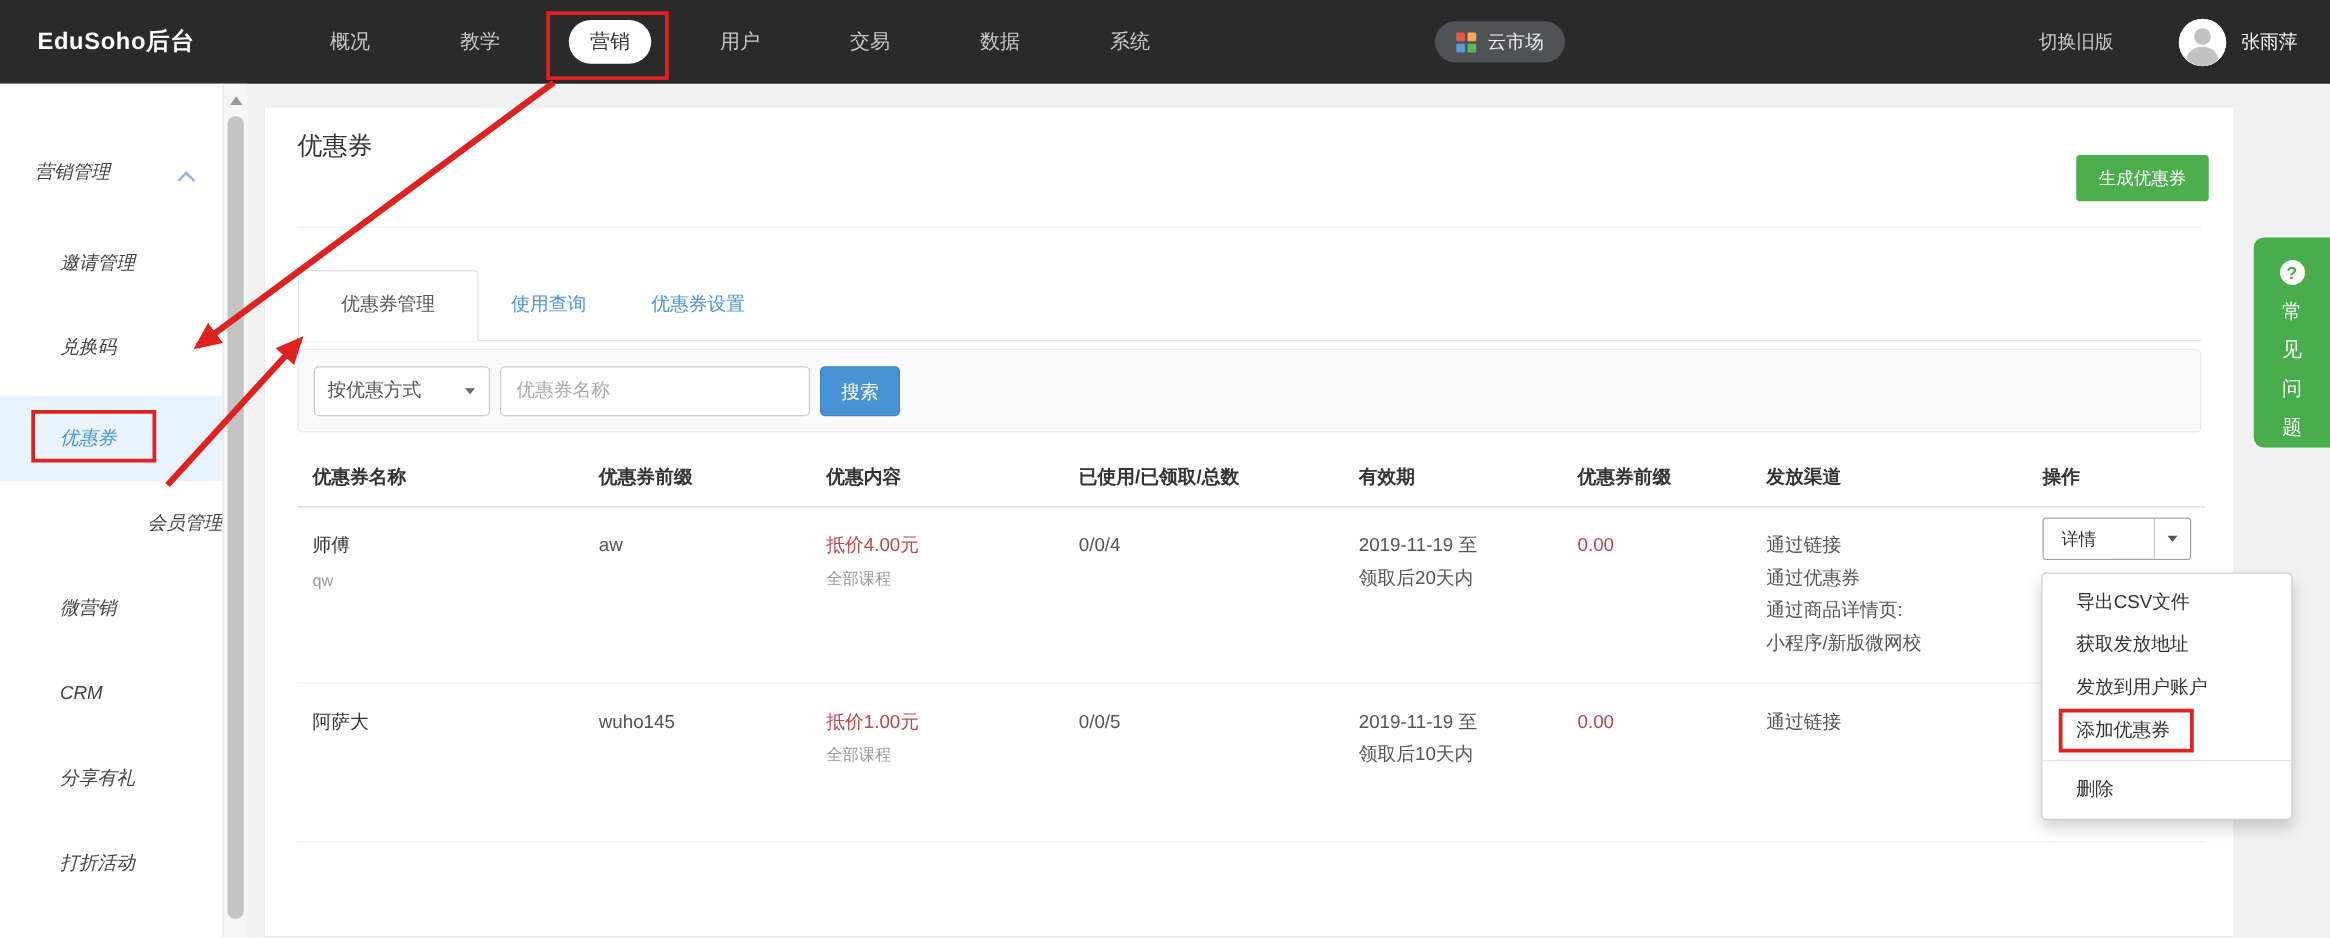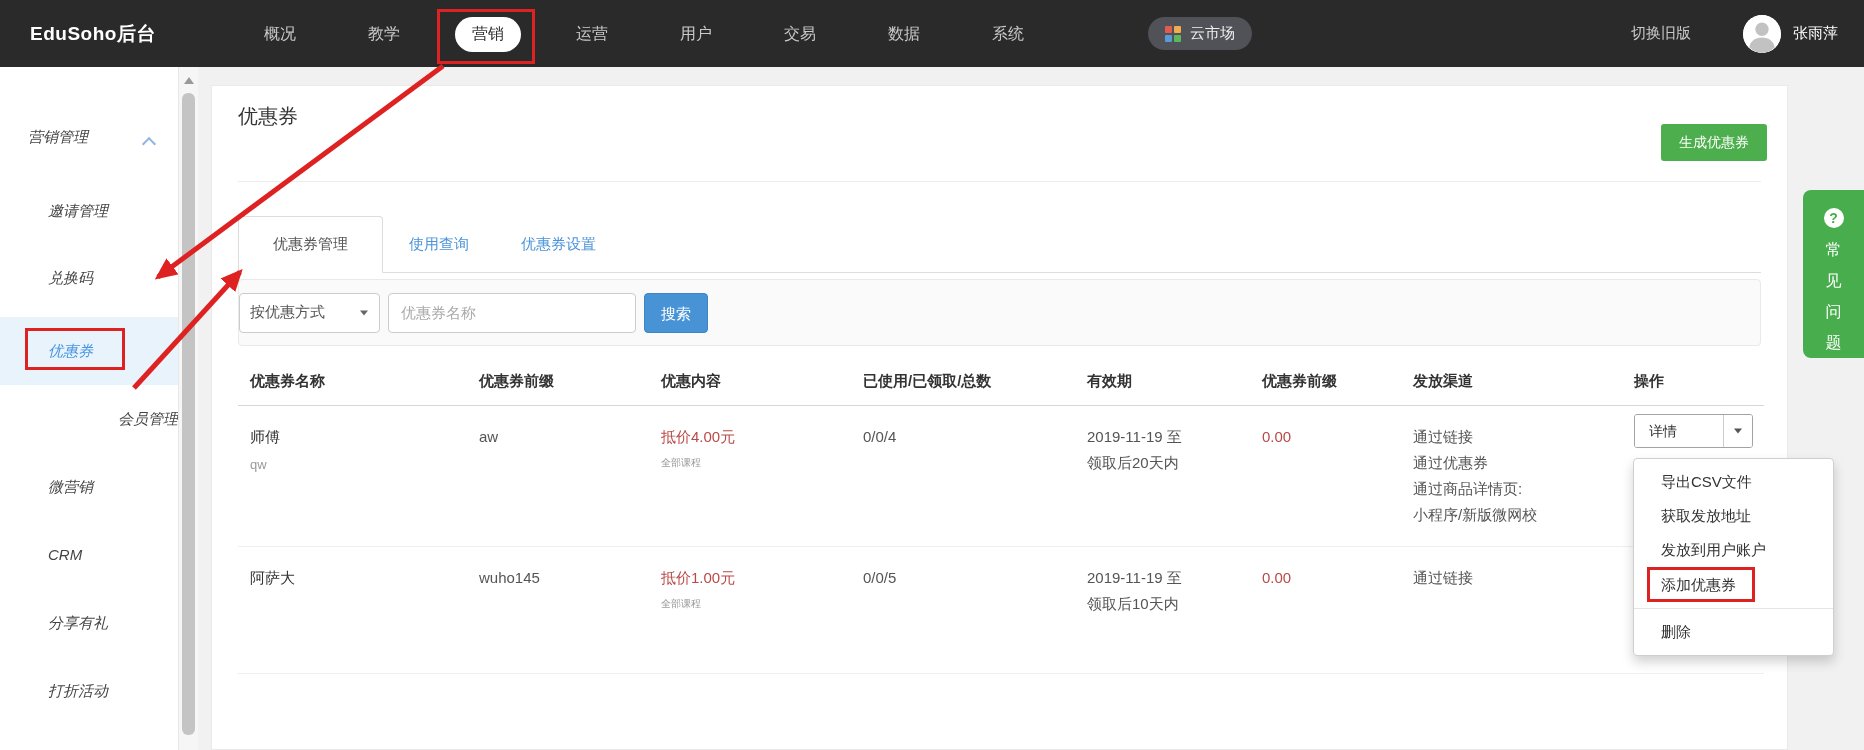--- a/index.html
+++ b/index.html
@@ -38,37 +38,37 @@
 
   
   .card{position:absolute;left:211px;top:85px;width:1577px;height:665px;background:#fff;border:1px solid #eaeaea;box-sizing:border-box;}
   .page-title{position:absolute;left:26px;top:17px;font-size:20px;color:#333;}
   .btn-generate{position:absolute;right:20px;top:38px;height:37px;line-height:37px;padding:0 18px;background:#4cae4c;border-radius:3px;color:#fff;font-size:14px;cursor:pointer;}
   .title-divider{position:absolute;left:26px;right:26px;top:95px;border-top:1px solid #ededed;}
   .tabs{position:absolute;left:26px;right:26px;top:130px;height:56px;display:flex;align-items:stretch;border-bottom:1px solid #ddd;}
   .tab{font-size:15px;cursor:pointer;}
   .tab.active{background:#fff;border:1px solid #ddd;border-bottom:1px solid #fff;margin-bottom:-1px;border-radius:4px 4px 0 0;padding:0 34px;line-height:54px;color:#555;}
   .tab.link{color:#4a94d9;padding:0 26px;line-height:55px;}
-  .filter{position:absolute;left:26px;right:26px;top:193px;height:67px;background:#fafafa;border:1px solid #e9e9e9;border-radius:4px;box-sizing:border-box;display:flex;align-items:center;gap:8px;}
+  .filter{position:absolute;left:26px;right:26px;top:193px;height:67px;background:#fafafa;border:1px solid #e9e9e9;border-radius:4px;box-sizing:border-box;display:flex;align-items:center;padding-left:12px;gap:8px;}
   .selectbox{width:141px;height:40px;background:#fff;border:1px solid #ccc;border-radius:4px;box-sizing:border-box;display:flex;align-items:center;justify-content:space-between;padding:0 10px;font-size:15px;color:#555;cursor:pointer;}
   .caret-down{width:0;height:0;border-left:5px solid transparent;border-right:5px solid transparent;border-top:6px solid #555;}
   .filter input{width:248px;height:40px;border:1px solid #ccc;border-radius:4px;box-sizing:border-box;padding:0 12px;font-size:15px;color:#555;outline:none;font-family:inherit;}
   .filter input::placeholder{color:#aaa;}
   .btn-search{height:40px;line-height:40px;padding:0 16px;background:#4793d5;border:1px solid #3f85c4;border-radius:4px;color:#fff;font-size:15px;box-sizing:border-box;cursor:pointer;text-align:right;}
 
   
   .table-wrap{position:absolute;left:26px;right:26px;top:270px;}
   table{width:100%;border-collapse:collapse;table-layout:fixed;}
   th{text-align:left;padding:16px 0 14px 12px;font-size:15px;color:#333;border-bottom:1px solid #d8d8d8;font-weight:bold;}
   td{vertical-align:top;padding:18px 0 18px 12px;font-size:15px;color:#555;line-height:26px;border-bottom:1px solid #efefef;}
   tr.data-row{height:127px;}
   .cell-name{color:#333;}
   .cell-sub{color:#9a9a9a;font-size:13px;margin-top:6px;line-height:18px;}
   .red-text{color:#b94a48;}
-  .scope{color:#9a9a9a;font-size:10px;margin-top:4px;line-height:18px;}
+  .scope{color:#9a9a9a;font-size:13px;margin-top:4px;line-height:18px;}
   .split-btn{display:inline-flex;border:1px solid #a3a3a3;border-radius:3px;overflow:hidden;margin-top:-4px;cursor:pointer;gap:32px;}
   .split-btn .main{padding:6px 14px;background:#fff;color:#333;font-size:14px;line-height:20px;}
   .split-btn .caret-part{display:flex;align-items:center;padding:0 9px;background:#fff;border-left:1px solid #ccc;}
 
   
   .action-menu{position:absolute;left:1633px;top:458px;width:201px;background:#fff;border:1px solid #cfcfcf;border-radius:4px;box-shadow:0 6px 12px rgba(0,0,0,.18);padding:6px 0;box-sizing:border-box;z-index:30;}
   .menu-item{line-height:34px;padding-left:27px;font-size:15px;color:#333;cursor:pointer;white-space:nowrap;}
   .menu-divider{height:1px;background:#e5e5e5;margin:6px 0;}
   .red-box-inline{display:inline-block;border:3px solid #de2121;line-height:29px;padding:0 16px 0 11px;margin-left:-14px;}
 
@@ -85,21 +85,20 @@
 </style>
 </head>
 <body>
 
 <div class="navbar">
   <div class="brand">EduSoho后台</div>
   <div class="nav-menu">
     <div class="nav-item"><span>概况</span></div>
     <div class="nav-item"><span>教学</span></div>
     <div class="nav-item"><span class="pill">营销</span></div>
-    <div class="nav-item"><span>运营</span></div>
     <div class="nav-item"><span>用户</span></div>
     <div class="nav-item"><span>交易</span></div>
     <div class="nav-item"><span>数据</span></div>
     <div class="nav-item"><span>系统</span></div>
   </div>
   <div class="cloud-btn">
     <span class="grid-icon">
         <i class="gi-tl"></i>
         <i class="gi-tr"></i>
         <i class="gi-bl"></i>

